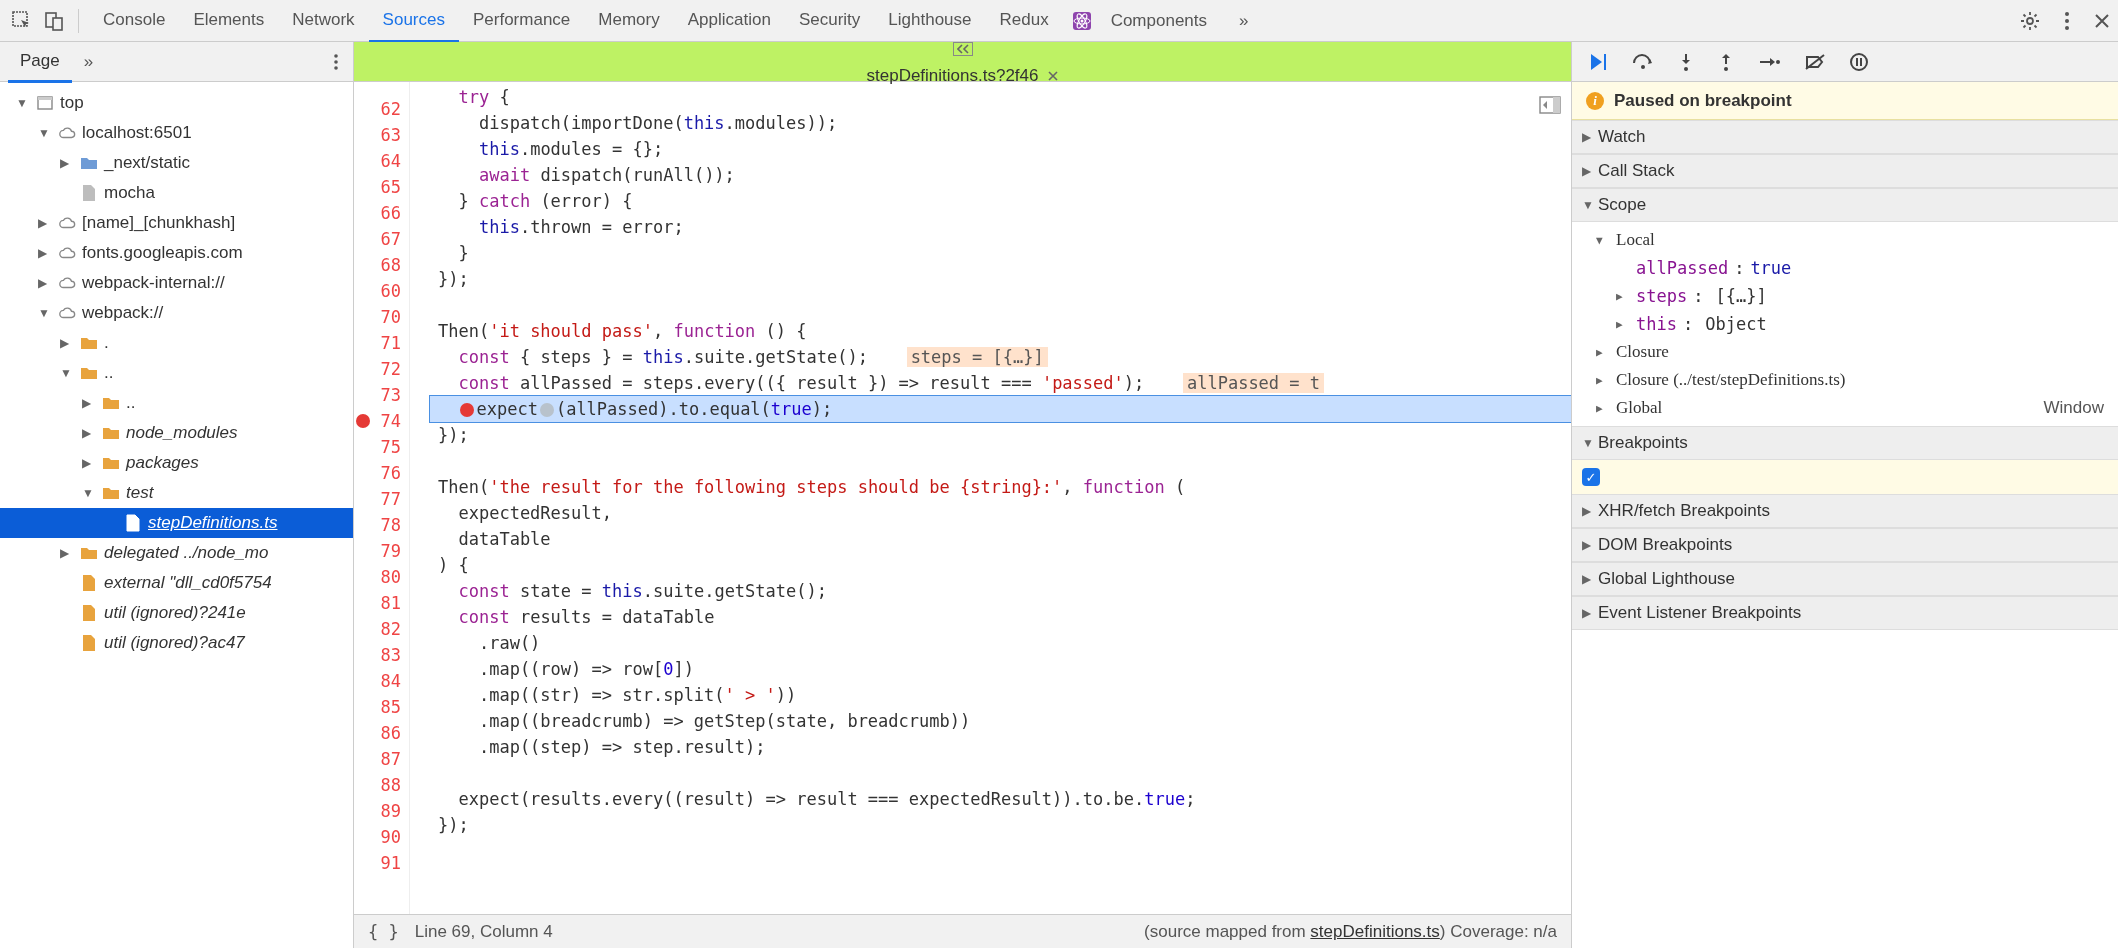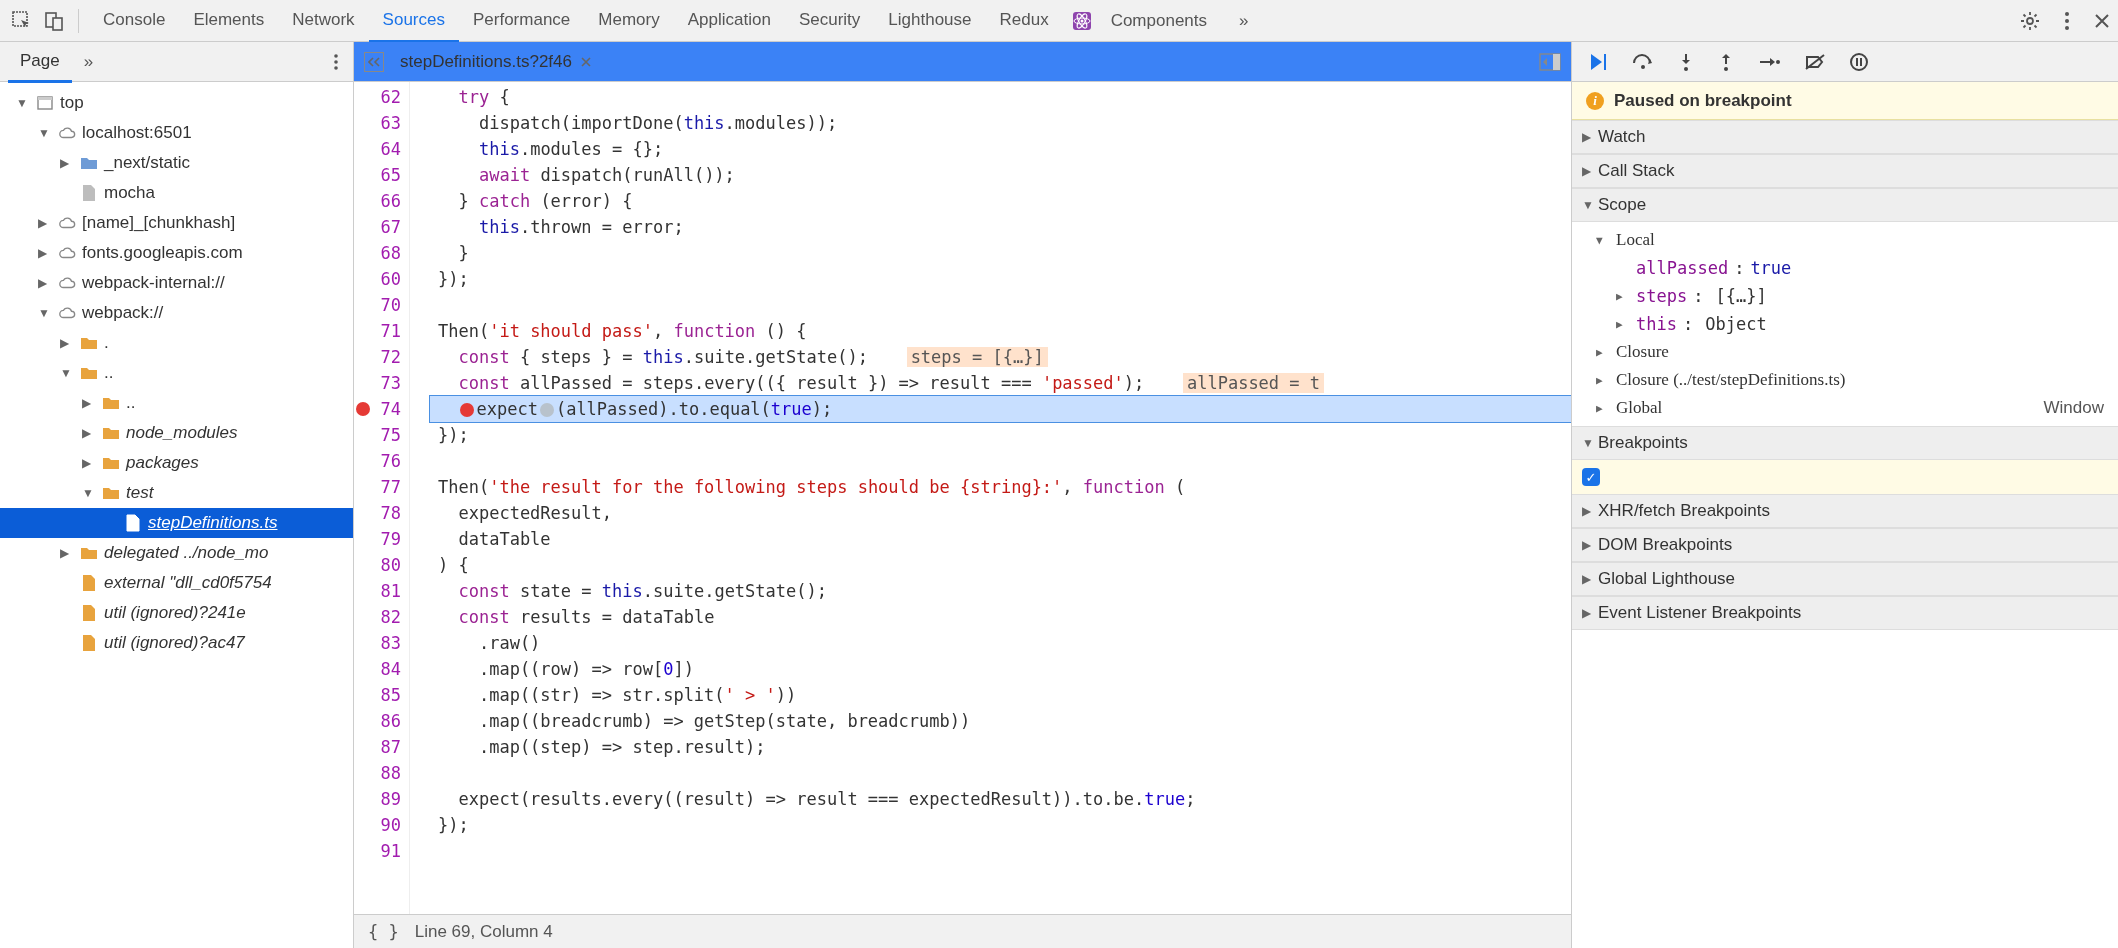--- a/index.html
+++ b/index.html
@@ -44,27 +44,27 @@
 .expander { width: 14px; font-size: 12px; color: #666; }
 .tree-row.selected .expander { color: #fff; }
 .t-icon { width: 18px; height: 18px; display: inline-flex; align-items: center; justify-content: center; }
 .folder-icon { fill: #6e9bd6; }
 .folder-icon.orange { fill: #e8a33d; }
 .file-icon { fill: #bdbdbd; }
 .file-icon.orange { fill: #e8a33d; }
 .file-name.italic { font-style: italic; }
 
 .center-panel { flex: 1; min-width: 0; display: flex; flex-direction: column; border-right: 1px solid #ccc; }
-.editor-tabs { height: 40px; border-bottom: 1px solid #ccc; background: #3b82f6; display: flex; align-items: center; padding: 0 10px; gap: 10px; }
+.editor-tabs { height: 40px; border-bottom: 1px solid #ccc; background: #bef264; display: flex; align-items: center; padding: 0 10px; gap: 10px; flex-direction: column; }
 .editor-tabs .nav-file { width: 20px; height: 20px; border: 1px solid #888; display: flex; align-items: center; justify-content: center; font-size: 13px; color: #555; }
 .editor-tabs .file-tab { display: flex; align-items: center; gap: 8px; padding: 0 6px; }
 .editor-tabs .ml-auto { margin-left: auto; }
 
 .editor { flex: 1; display: flex; font-family: Menlo, Consolas, monospace; font-size: 17px; line-height: 26px; overflow: hidden; }
-.gutter { width: 56px; background: #fff; border-right: 1px solid #eee; text-align: right; color: #a21caf; padding-right: 8px; padding-top: 2px; position: relative; }
+.gutter { width: 56px; background: #fff; border-right: 1px solid #eee; text-align: right; color: #ef4444; padding-right: 8px; padding-top: 14px; position: relative; }
 .gutter .bp-marker { position: absolute; left: 2px; width: 14px; height: 14px; background: #e53935; border-radius: 50%; }
 .code { flex: 1; padding-top: 2px; white-space: pre; position: relative; }
 .code .line { padding-left: 8px; position: relative; margin-left: 20px; }
 .code .line.current { background: #c8dfff; outline: 1px solid #4a90e2; }
 .code .inline-bp { display: inline-block; width: 14px; height: 14px; background: #e53935; border-radius: 50%; vertical-align: middle; margin: 0 2px; }
 .code .inline-bp.gray { background: #b8c2cc; }
 .code .hint { background: #ffe2cc; color: #555; padding: 0 4px; margin-left: 8px; }
 
 .tok-kw { color: #9b2393; }
 .tok-str { color: #c41a16; }
@@ -427,20 +427,23 @@
           <div style="position: relative;">88</div>
           <div style="position: relative;">89</div>
           <div style="position: relative;">90</div>
           <div style="position: relative;">91</div>
         </div>
       <div class="code" id="code"><div class="line">  <span class="tok-kw">try</span> {</div><div class="line">    dispatch(importDone(<span class="tok-this">this</span>.modules));</div><div class="line">    <span class="tok-this">this</span>.modules = {};</div><div class="line">    <span class="tok-kw">await</span> dispatch(runAll());</div><div class="line">  } <span class="tok-kw">catch</span> (error) {</div><div class="line">    <span class="tok-this">this</span>.thrown = error;</div><div class="line">  }</div><div class="line">});</div><div class="line">&nbsp;</div><div class="line">Then(<span class="tok-str">'it should pass'</span>, <span class="tok-kw">function</span> () {</div><div class="line">  <span class="tok-kw">const</span> { steps } = <span class="tok-this">this</span>.suite.getState();   <span class="hint">steps = [{…}]</span></div><div class="line">  <span class="tok-kw">const</span> allPassed = steps.every(({ result }) =&gt; result === <span class="tok-str">'passed'</span>);   <span class="hint">allPassed = t</span></div><div class="line current">  <span class="inline-bp"></span>expect<span class="inline-bp gray"></span>(allPassed).to.equal(<span class="tok-num">true</span>);</div><div class="line">});</div><div class="line">&nbsp;</div><div class="line">Then(<span class="tok-str">'the result for the following steps should be {string}:'</span>, <span class="tok-kw">function</span> (</div><div class="line">  expectedResult,</div><div class="line">  dataTable</div><div class="line">) {</div><div class="line">  <span class="tok-kw">const</span> state = <span class="tok-this">this</span>.suite.getState();</div><div class="line">  <span class="tok-kw">const</span> results = dataTable</div><div class="line">    .raw()</div><div class="line">    .map((row) =&gt; row[<span class="tok-num">0</span>])</div><div class="line">    .map((str) =&gt; str.split(<span class="tok-str">' &gt; '</span>))</div><div class="line">    .map((breadcrumb) =&gt; getStep(state, breadcrumb))</div><div class="line">    .map((step) =&gt; step.result);</div><div class="line">&nbsp;</div><div class="line">  expect(results.every((result) =&gt; result === expectedResult)).to.be.<span class="tok-num">true</span>;</div><div class="line">});</div><div class="line">&nbsp;</div></div>
     </div>
     <div class="status-bar">
       <span class="curly">{ }</span>
       <span>Line 69, Column 4</span>
+      <span class="right">
+        <span>(source mapped from </span><span class="link">stepDefinitions.ts</span><span>) Coverage: n/a</span>
+      </span>
     </div>
   </div>
 
   <div class="right-panel">
     <div class="dbg-toolbar">
       <span class="blue">
           <svg width="20" height="20" viewBox="0 0 20 20">
             <path d="M3 2v16l11-8z" fill="#1a73e8"></path>
             <rect x="16" y="2" width="2" height="16" fill="#1a73e8"></rect>
           </svg>

